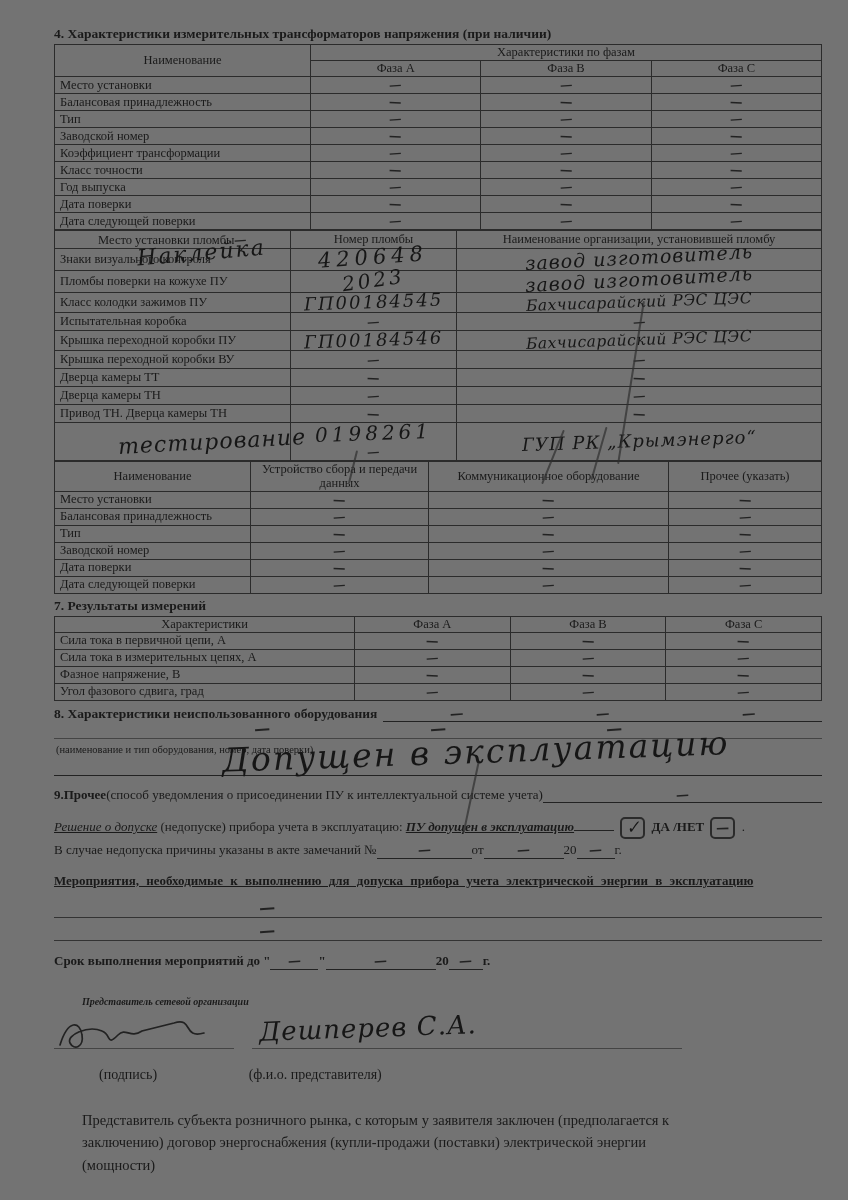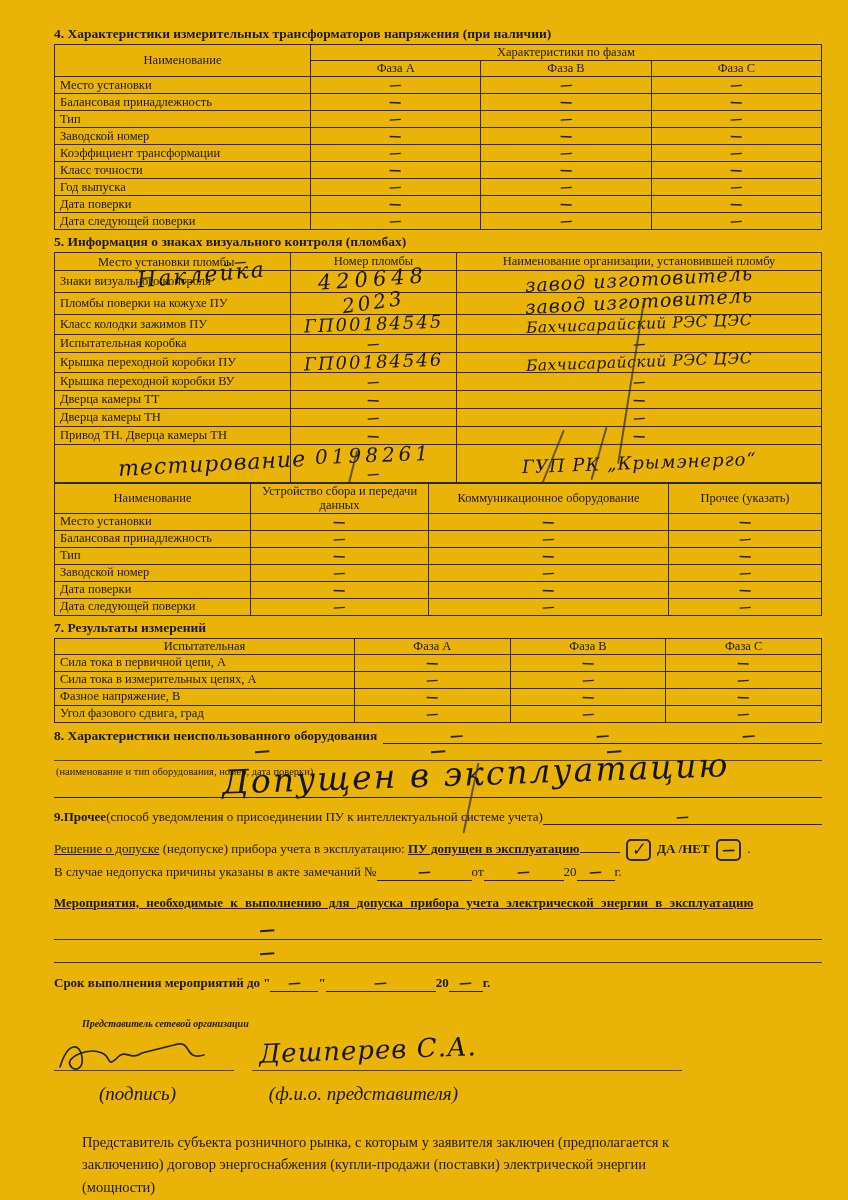--- a/index.html
+++ b/index.html
@@ -1,26 +1,26 @@
 <!DOCTYPE html>
 <html lang="ru"><head>
 <meta charset="utf-8">
 <style>
   * { box-sizing: border-box; margin: 0; padding: 0; }
   html,body { background:#e8e8e6; }
   .page {
     position: relative; width: 848px; height: 1200px; margin: 0 auto;
-    background: #eab308; color: #1a1a1a; overflow: hidden;
+    background: #737373; color: #1a1a1a; overflow: hidden;
     font-family: "Liberation Serif", "DejaVu Serif", serif;
   }
   .content { position: absolute; left: 54px; top: 22px; width: 768px; }
   .sec-title { font-weight: bold; font-size: 13.5px; margin: 4px 0 2px; }
   .b { font-weight: bold; }
   .bi { font-weight: bold; font-style: italic; }
-  .u { text-decoration: underline; }
+  .u { text-decoration: underline; font-style: italic; }
   table { width: 100%; border-collapse: collapse; table-layout: fixed; }
   td { border: 1px solid #2b2b2b; font-size: 12.5px; padding: 0 5px; height: 16px;
        vertical-align: middle; text-align: left; overflow: visible; position: relative; }
   .c { text-align: center; }
   .t5 td { height: 18px; }
   .t6 td.hdr { height: 15px; line-height: 1.15; }
   
   .hw { font-family: "DejaVu Serif", serif; font-style: italic; color: #161616;
         white-space: nowrap; display: inline-block; line-height: 1; }
   .dm { font-family: "DejaVu Serif", serif; display: inline-block; font-weight: bold;
@@ -63,21 +63,21 @@
   .measures { font-size: 13px; font-weight: bold; word-spacing: 4px; text-align: justify; margin-top: 14px; text-decoration: underline; }
   .mu { margin-top: 16px; } .mu2 { margin-top: 10px; }
   .l3 { font-size: 13px; font-weight: bold; margin-top: 12px; }
   .signs { margin-top: 26px; }
   .lab1 { font-size: 10px; margin-left: 28px; }
   .sigrow { position: relative; height: 50px; margin-top: 2px; }
   .sig { position: absolute; left: 0; top: 4px; }
   .sl { position: absolute; border-bottom: 1.4px solid #444; height: 0; bottom: 10px; }
   .sl1 { left: 0; width: 180px; } .sl2 { left: 198px; width: 430px; }
   .signame { position: absolute; left: 205px; top: 6px; font-size: 26px; letter-spacing: 1px; transform: rotate(-2deg); }
-  .sublabels { font-size: 19px; font-style: italic; margin-top: 2px; }
+  .sublabels { font-size: 14px; margin-top: 8px; }
   .sublabels .p1 { margin-left: 45px; } .sublabels .p2 { margin-left: 88px; }
   .retail { font-size: 14.5px; line-height: 1.55; width: 630px; margin-top: 26px; margin-left: 28px; }
   
   .stroke { position: absolute; width: 2px; background: #2f2f2f; opacity: .7; border-radius: 2px; z-index: 4; }
   .ps1 { left: 630px; top: 300px; height: 165px; transform: rotate(9deg); }
   .ps2 { left: 552px; top: 428px; height: 58px; transform: rotate(22deg); }
   .ps3 { left: 598px; top: 426px; height: 55px; transform: rotate(16deg); }
   .ps4 { left: 352px; top: 450px; height: 34px; transform: rotate(14deg); }
   .ps5 { left: 470px; top: 762px; height: 72px; transform: rotate(12deg); }
   .w40{width:40px}.w95{width:95px}.w80{width:80px}.w38{width:38px}.w48{width:48px}.w110{width:110px}.w34{width:34px}
@@ -156,21 +156,20 @@
           </tr>
         <tr>
             <td>Дата следующей поверки</td>
             <td class="c"><span class="dm">—</span></td>
             <td class="c"><span class="dm">—</span></td>
             <td class="c"><span class="dm">—</span></td>
           </tr>
       </tbody>
     </table>
 
-    <div class="sec-title">5. Информация о знаках визуального контроля (пломбах)</div>
     <table class="t5">
       <colgroup>
           <col style="width:236px">
           <col style="width:166px">
           <col>
         </colgroup>
       <tbody>
         <tr>
           <td class="c"><span>Место установки пломбы</span><span class="dm">—</span></td>
           <td class="c">Номер пломбы</td>
@@ -285,21 +284,21 @@
     <div class="sec-title">7. Результаты измерений</div>
     <table class="t7">
       <colgroup>
           <col style="width:300px">
           <col>
           <col>
           <col>
         </colgroup>
       <tbody>
         <tr>
-          <td class="c">Испытательная</td>
+          <td class="c">Характеристики</td>
           <td class="c">Фаза А</td>
           <td class="c">Фаза В</td>
           <td class="c">Фаза С</td>
         </tr>
         <tr>
             <td>Сила тока в первичной цепи, А</td>
             <td class="c"><span class="dm">—</span></td>
             <td class="c"><span class="dm">—</span></td>
             <td class="c"><span class="dm">—</span></td>
           </tr>

